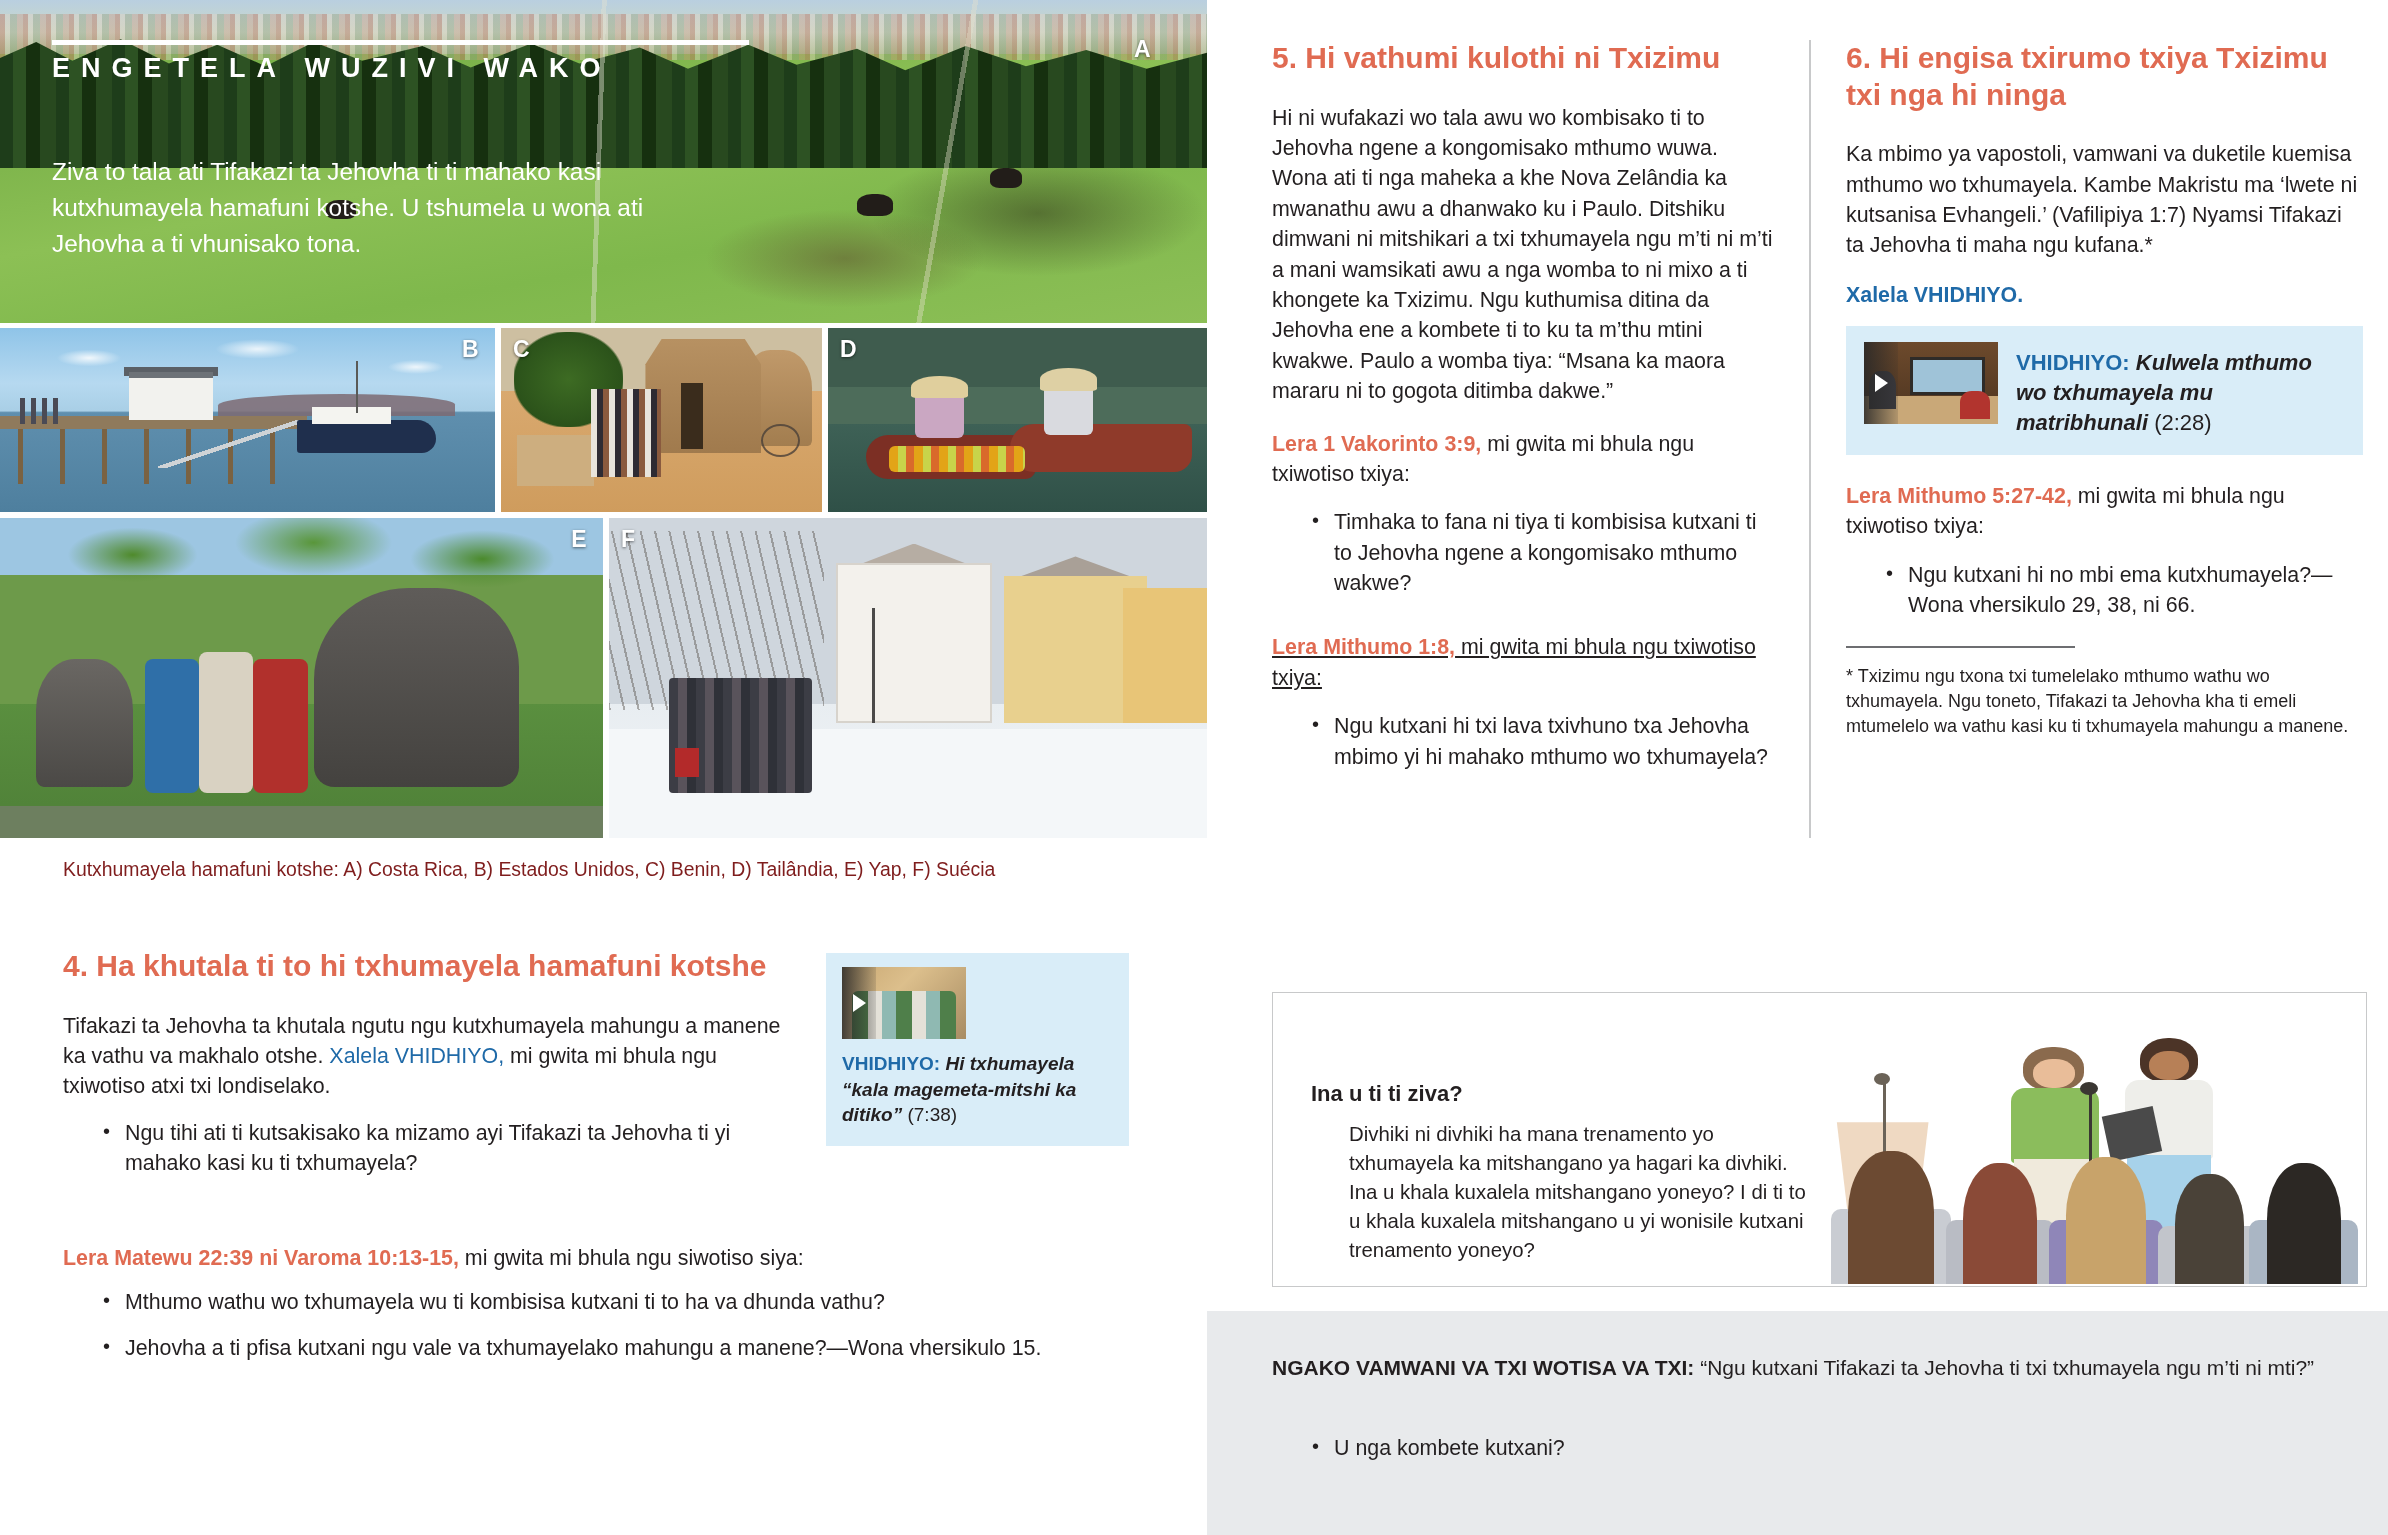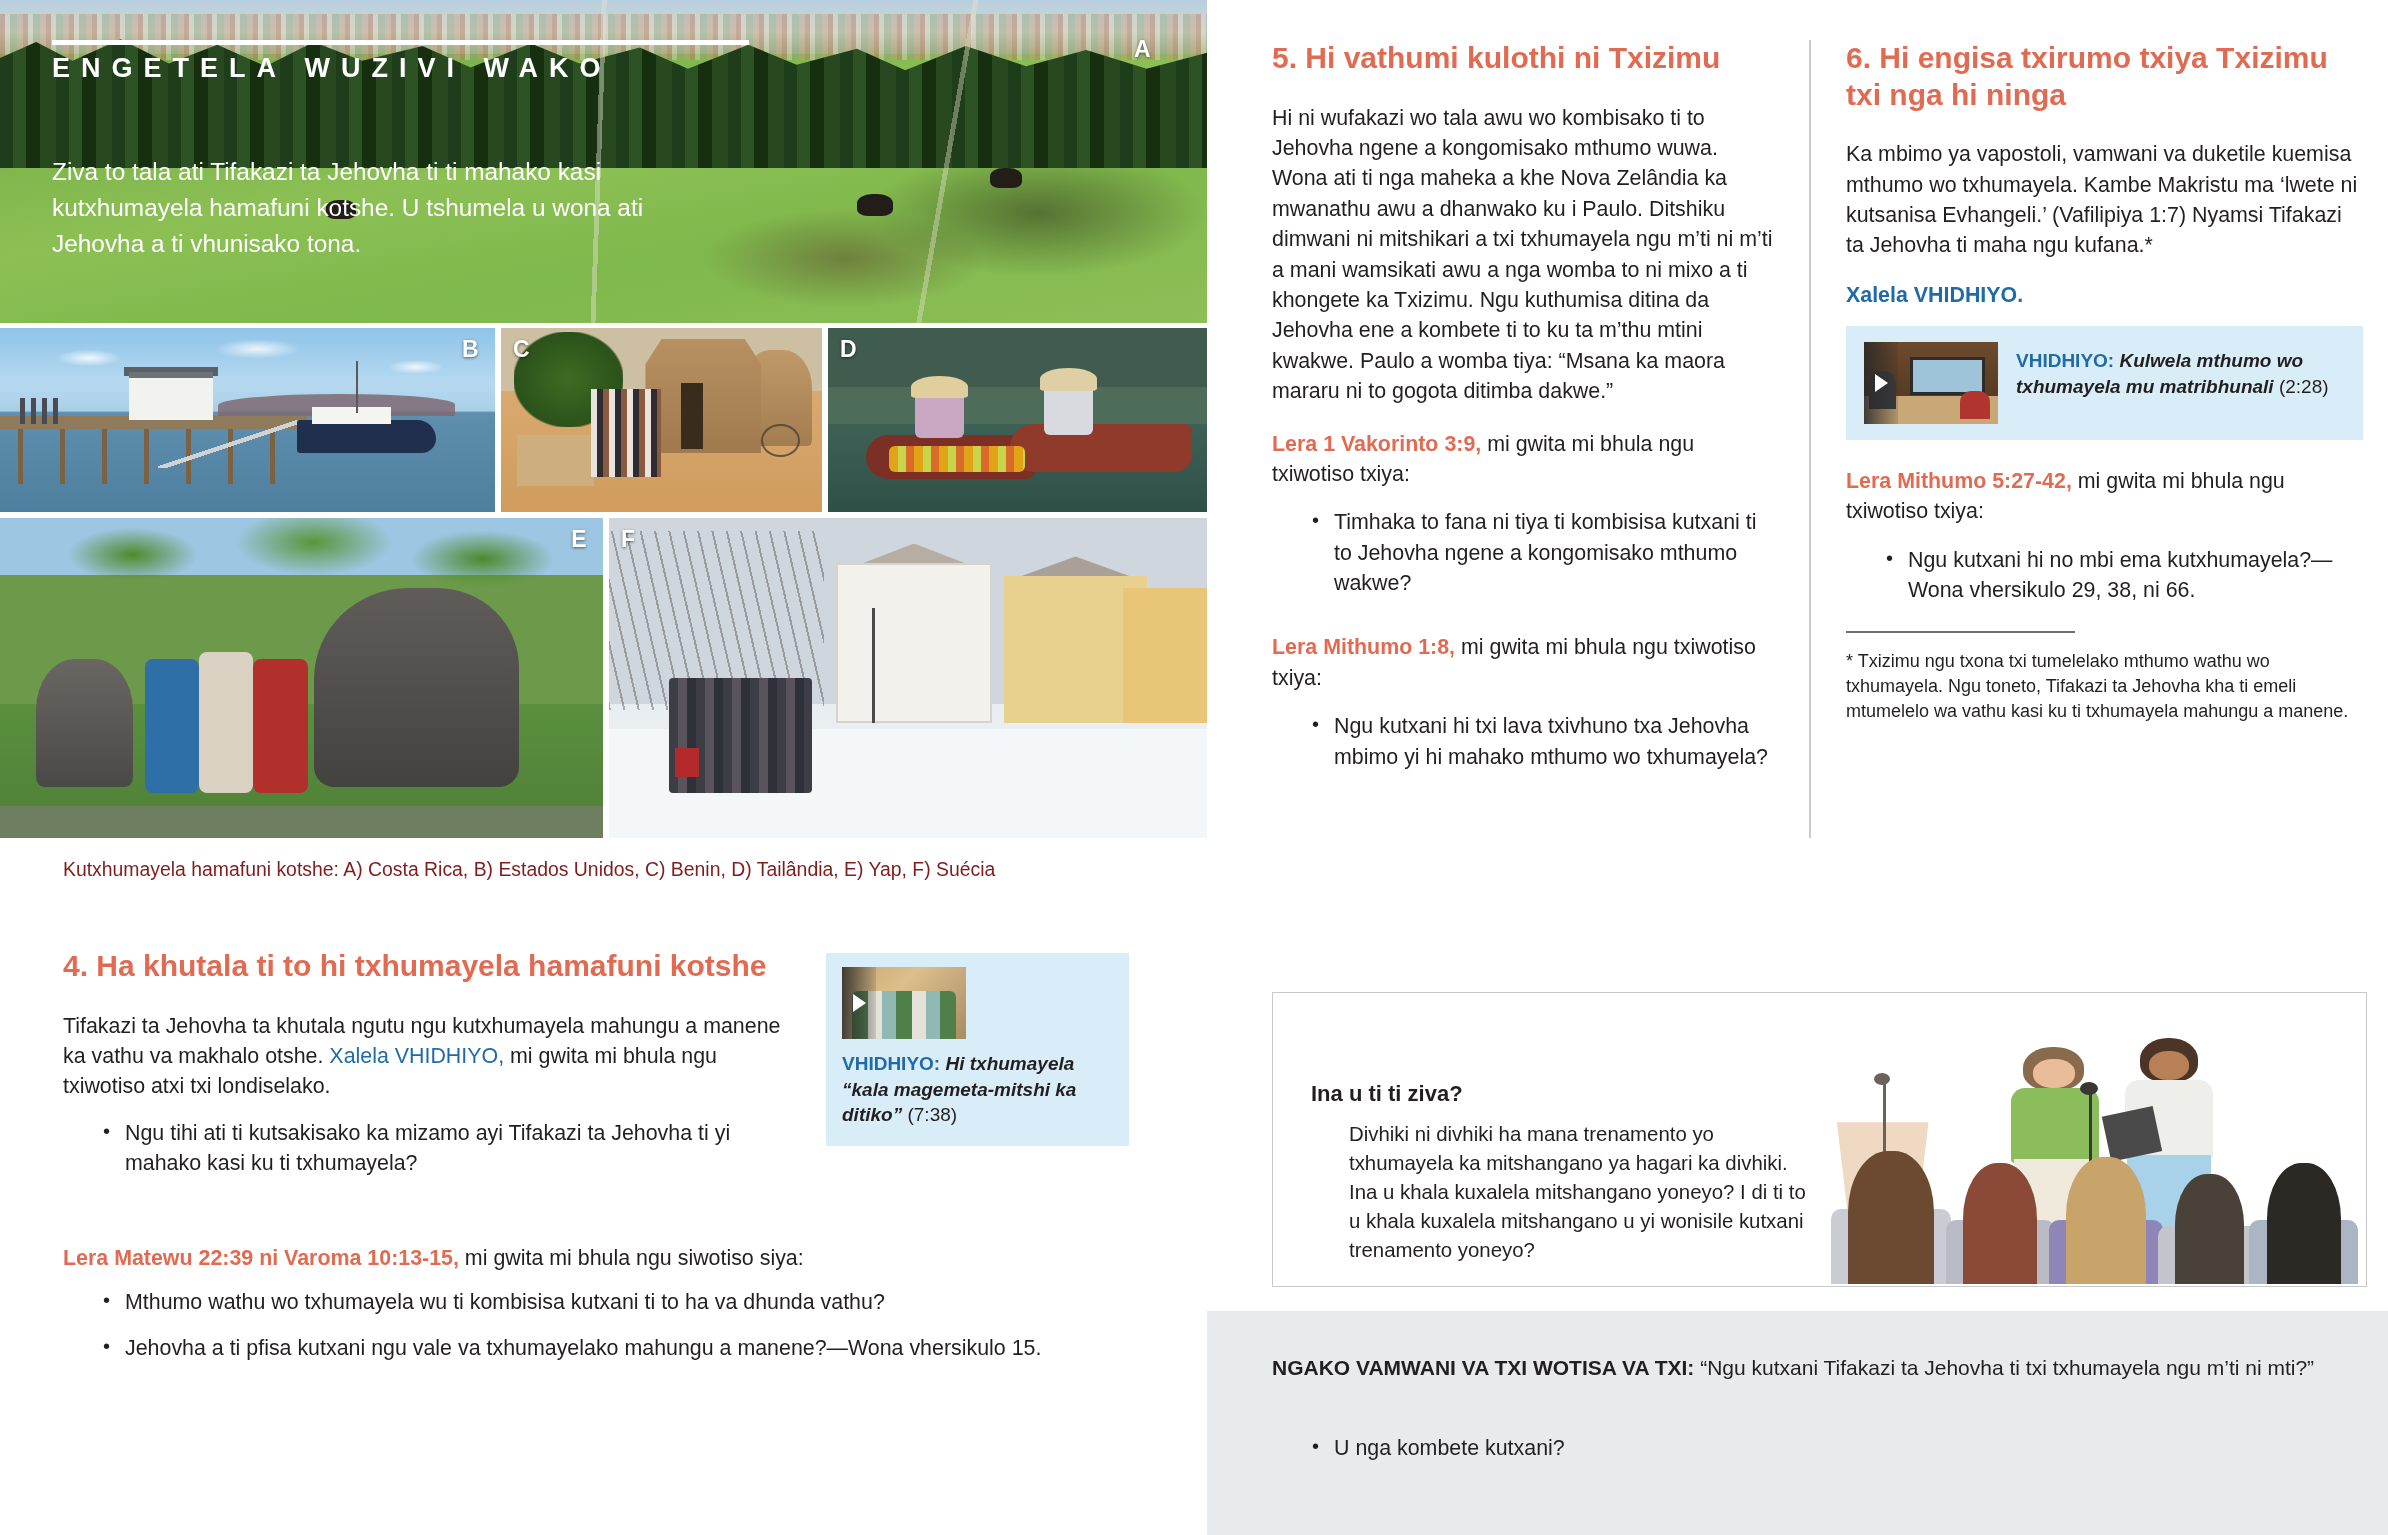--- a/index.html
+++ b/index.html
@@ -192,21 +192,21 @@
   .blue-link{color:#1f6aa8;font-weight:bold;font-size:21.4px;margin:0 0 18px 0;}
 
   
   .vbox-w{background:#d9edf8;padding:16px 18px;display:flex;gap:18px;align-items:flex-start;margin:0 0 26px 0;}
   .vthumb-w{width:134px;height:82px;position:relative;overflow:hidden;flex:0 0 auto;
     background:linear-gradient(#6d4a2c,#4b3320);}
   .vthumb-w .screen{position:absolute;left:34%;top:18%;width:52%;height:40%;background:#9fc3d8;border:3px solid #2e2b28;}
   .vthumb-w .tbl{position:absolute;left:0;bottom:0;width:100%;height:34%;background:#c9a878;}
   .vthumb-w .p1{position:absolute;left:4%;bottom:18%;width:20%;height:46%;background:#3b3a3f;border-radius:40% 40% 0 0;}
   .vthumb-w .p2{position:absolute;left:72%;bottom:6%;width:22%;height:34%;background:#b2342e;border-radius:40% 40% 0 0;}
-  .vcap-w{font-size:19px;line-height:1.38;padding-top:6px;}
+  .vcap-w{font-size:22px;line-height:1.38;padding-top:6px;}
 
   .footnote-rule{width:229px;height:2px;background:#6d6e71;margin:26px 0 16px 0;}
   .footnote{font-size:18px;line-height:1.38;color:#231f20;}
 
   
   .dyk{position:absolute;left:1272px;top:992px;width:1095px;height:295px;
     box-sizing:border-box;border:1.5px solid #c8c9ca;background:#fff;}
   .dyk-h{position:absolute;left:1311px;top:1081px;font-size:22px;font-weight:bold;}
   .dyk-p{position:absolute;left:1349px;top:1120px;width:468px;font-size:20.4px;line-height:1.42;}
   .dyk-art{position:absolute;left:1791px;top:995px;width:573px;height:289px;overflow:hidden;}
@@ -374,21 +374,21 @@
   </div>
 
   <div class="vrule"></div>
   <div class="col5">
     <h2 class="col-h">5. Hi vathumi kulothi ni Txizimu</h2>
     <p class="col-p">Hi ni wufakazi wo tala awu wo kombisako ti to Jehovha ngene a kongomisako mthumo wuwa. Wona ati ti nga maheka a khe Nova Zelândia ka mwanathu awu a dhanwako ku i Paulo. Ditshiku dimwani ni mitshikari a txi txhumayela ngu m’ti ni m’ti a mani wamsikati awu a nga womba to ni mixo a ti khongete ka Txizimu. Ngu kuthumisa ditina da Jehovha ene a kombete ti to ku ta m’thu mtini kwakwe. Paulo a womba tiya: “Msana ka maora mararu ni to gogota ditimba dakwe.”</p>
     <p class="col-cue"><span class="cue">Lera 1 Vakorinto 3:9,</span><span> mi gwita mi bhula ngu txiwotiso txiya:</span></p>
     <ul class="q">
       <li>Timhaka to fana ni tiya ti kombisisa kutxani ti to Jehovha ngene a kongomisako mthumo wakwe?</li>
     </ul>
-    <p class="col-cue" style="margin-top:34px;"><span class="cue">Lera Mithumo 1:8,</span><span> mi gwita mi bhula ngu txiwotiso txiya:</span></p>
+    <p class="col-cue" style="margin-top:34px;text-decoration:underline;"><span class="cue">Lera Mithumo 1:8,</span><span> mi gwita mi bhula ngu txiwotiso txiya:</span></p>
     <ul class="q">
       <li>Ngu kutxani hi txi lava txivhuno txa Jehovha mbimo yi hi mahako mthumo wo txhumayela?</li>
     </ul>
   </div>
 
   <div class="col6">
     <h2 class="col-h">6. Hi engisa txirumo txiya Txizimu txi nga hi ninga</h2>
     <p class="col-p">Ka mbimo ya vapostoli, vamwani va duketile kuemisa mthumo wo txhumayela. Kambe Makristu ma ‘lwete ni kutsanisa Evhangeli.’ (Vafilipiya 1:7) Nyamsi Tifakazi ta Jehovha ti maha ngu kufana.*</p>
     <p class="blue-link">Xalela VHIDHIYO.</p>
 

